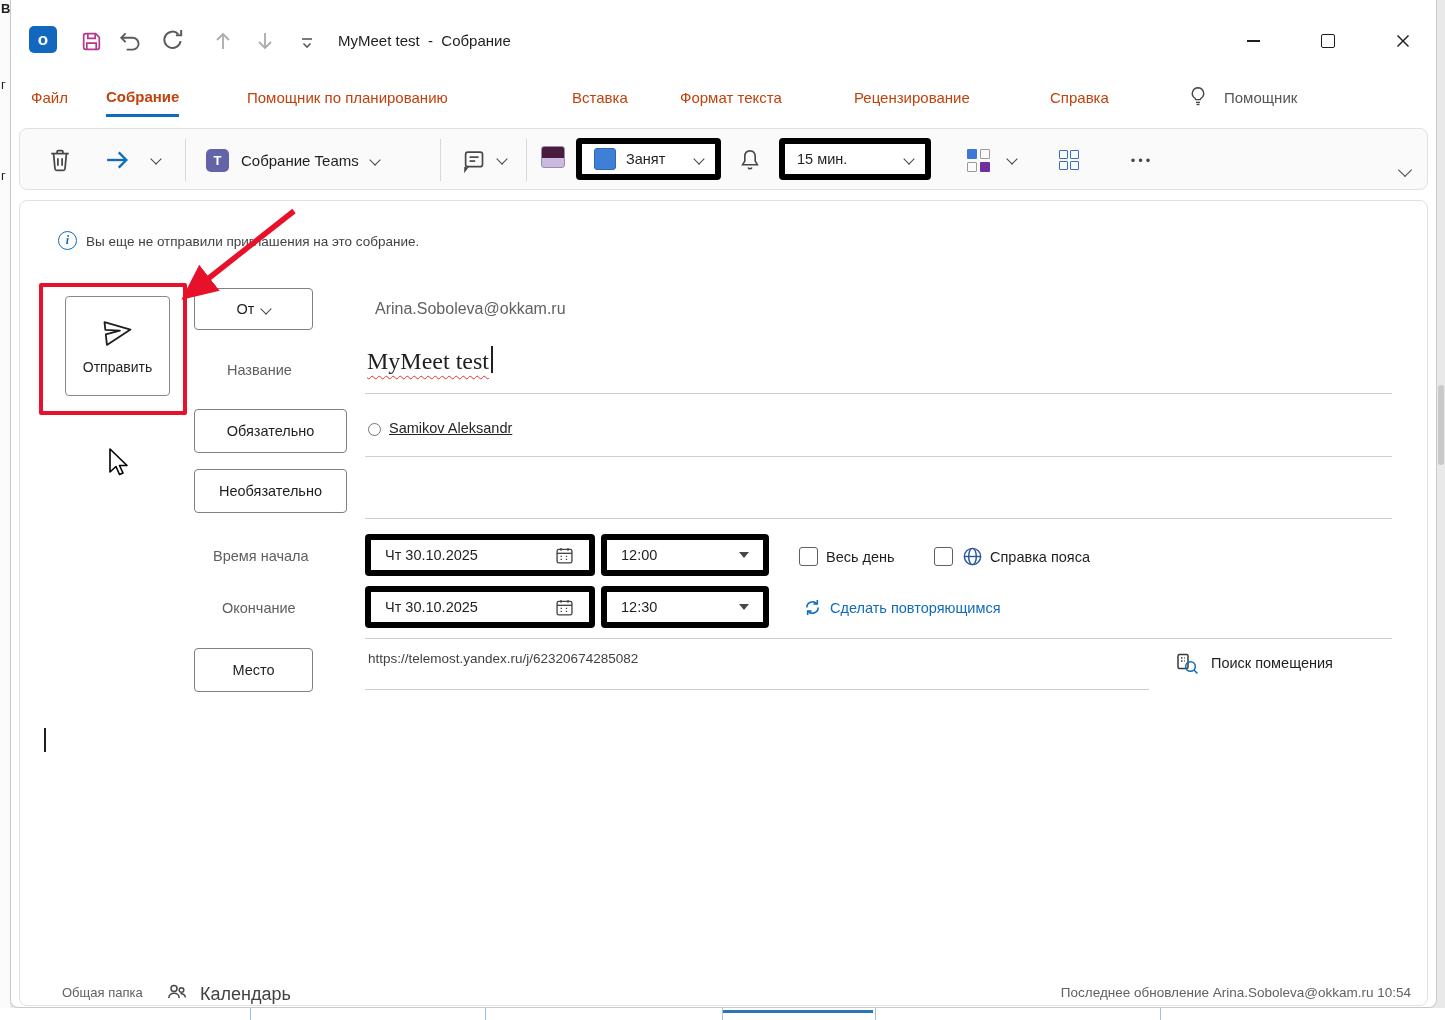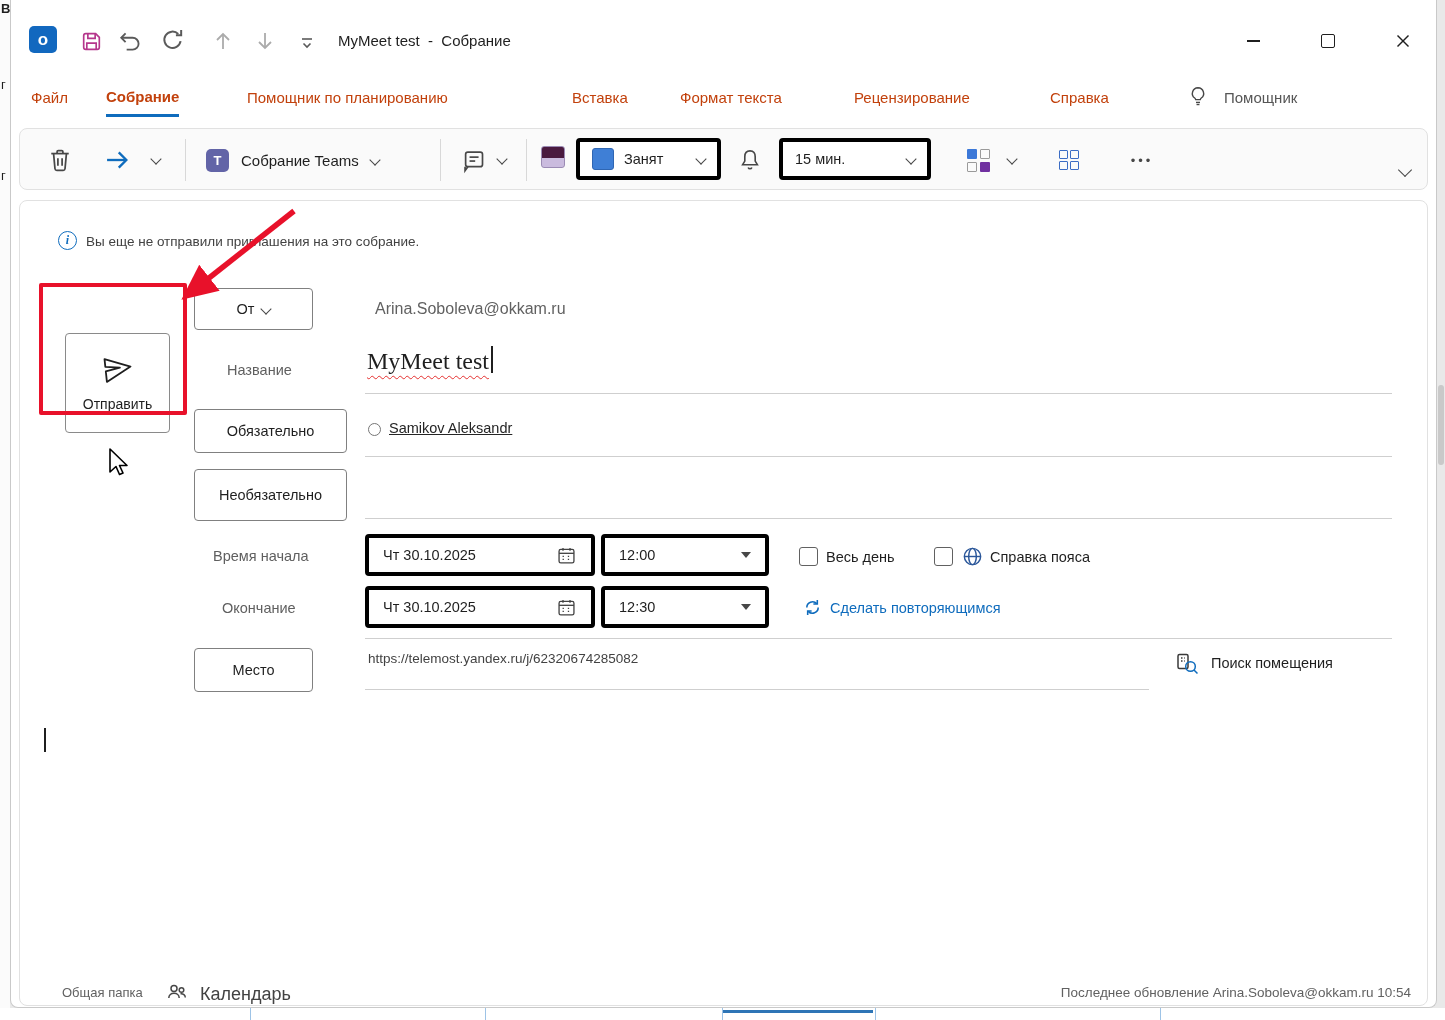--- a/index.html
+++ b/index.html
@@ -13,21 +13,21 @@
   .titlebtn{position:absolute;display:flex;align-items:center;justify-content:center;width:32px;height:30px;}
   .tab{position:absolute;font-size:15px;color:#c2410c;white-space:nowrap;padding-bottom:9px;}
   .tab.active{font-weight:bold;border-bottom:3px solid #0f6cbd;}
   .tab.muted{color:#565656;}
   
   #ribbon{position:absolute;left:8px;top:128px;width:1409px;height:62px;background:#fafafa;
           border:1px solid #e1e1e1;border-radius:8px;box-sizing:border-box;}
   .rsep{position:absolute;top:10px;width:1px;height:42px;background:#d8d8d8;}
   .chev{display:inline-block;width:7px;height:7px;border-right:1.6px solid #474747;
         border-bottom:1.6px solid #474747;transform:rotate(45deg);}
-  .dbox{position:absolute;display:flex;align-items:center;background:#fff;border:4px solid #000000;
+  .dbox{position:absolute;display:flex;align-items:center;background:#fff;border:6px solid #000000;
         border-radius:4px;box-sizing:border-box;padding:0 12px;font-size:14.5px;gap:10px;}
   .tri{width:0;height:0;border-left:5px solid transparent;border-right:5px solid transparent;
        border-top:6px solid #474747;}
   
   #panel{position:absolute;left:8px;top:200px;width:1409px;height:806px;background:#fff;
          border:1px solid #e1e1e1;border-radius:8px;box-sizing:border-box;}
   .obtn{position:absolute;display:flex;align-items:center;justify-content:center;background:#fff;
         border:1px solid #808080;border-radius:4px;font-size:14.5px;color:#1f1f1f;gap:8px;box-sizing:border-box;}
   .flabel{position:absolute;font-size:14.5px;color:#5f5f5f;white-space:nowrap;}
   .hline{position:absolute;height:1px;background:#cfcfcf;}
@@ -220,21 +220,21 @@
 
       <span class="chev abs" style="left:1380px;top:36px;width:9px;height:9px;"></span>
     </div>
 
     <div id="panel">
 
       <div class="abs" style="left:38px;top:30px;width:19px;height:19px;border:1.6px solid #0f6cbd;border-radius:50%;box-sizing:border-box;
                   display:flex;align-items:center;justify-content:center;color:#0f6cbd;font-size:12px;font-weight:bold;font-family:'Liberation Serif',serif;font-style:italic;">i</div>
       <div class="abs" style="left:66px;top:33px;font-size:13.5px;color:#424242;">Вы еще не отправили приглашения на это собрание.</div>
 
-      <div class="obtn" style="left:45px;top:95px;width:105px;height:100px;flex-direction:column;gap:10px;border-color:#8a8a8a;margin-top:37px;">
+      <div class="obtn" style="left:45px;top:95px;width:105px;height:100px;flex-direction:column;gap:10px;border-color:#8a8a8a;">
         <svg width="34" height="32" viewBox="0 0 30 30" fill="none" stroke="#1f1f1f" stroke-width="1.7" stroke-linejoin="round" style="transform:rotate(-6deg);">
           <path d="M3.5 25 L27 13 L3.5 3.5 L3.5 10.8 L17 13 L3.5 15.2 Z"></path>
         </svg>
         <span style="font-size:14px;">Отправить</span>
       </div>
 
       <div class="obtn" style="left:174px;top:87px;width:119px;height:42px;">
         <span>От</span>
         <span class="chev"></span>
       </div>
@@ -246,21 +246,21 @@
       </div>
       <div class="hline" style="left:345px;top:192px;width:1027px;"></div>
 
       <div class="obtn" style="left:174px;top:208px;width:153px;height:44px;">
         <span>Обязательно</span>
       </div>
       <div class="abs" style="left:348px;top:222px;width:13px;height:13px;border:1.6px solid #767676;border-radius:50%;box-sizing:border-box;"></div>
       <div class="abs" style="left:369px;top:219px;font-size:14.5px;color:#252525;text-decoration:underline;">Samikov Aleksandr</div>
       <div class="hline" style="left:345px;top:255px;width:1027px;"></div>
 
-      <div class="obtn" style="left:174px;top:268px;width:153px;height:52px;">
+      <div class="obtn" style="left:174px;top:268px;width:153px;height:44px;">
         <span>Необязательно</span>
       </div>
       <div class="hline" style="left:345px;top:317px;width:1027px;"></div>
 
       <div class="flabel" style="left:193px;top:347px;">Время начала</div>
       <div class="dbox" style="left:345px;top:333px;width:230px;height:42px;padding:0 14px;">
         <span>Чт 30.10.2025</span>
         <svg style="margin-left:auto;" width="21" height="21" viewBox="0 0 24 24" fill="none" stroke="#424242" stroke-width="1.5">
           <rect x="3.5" y="5" width="17" height="15.5" rx="2"></rect>
             <path d="M3.5 9.5 h17"></path>

